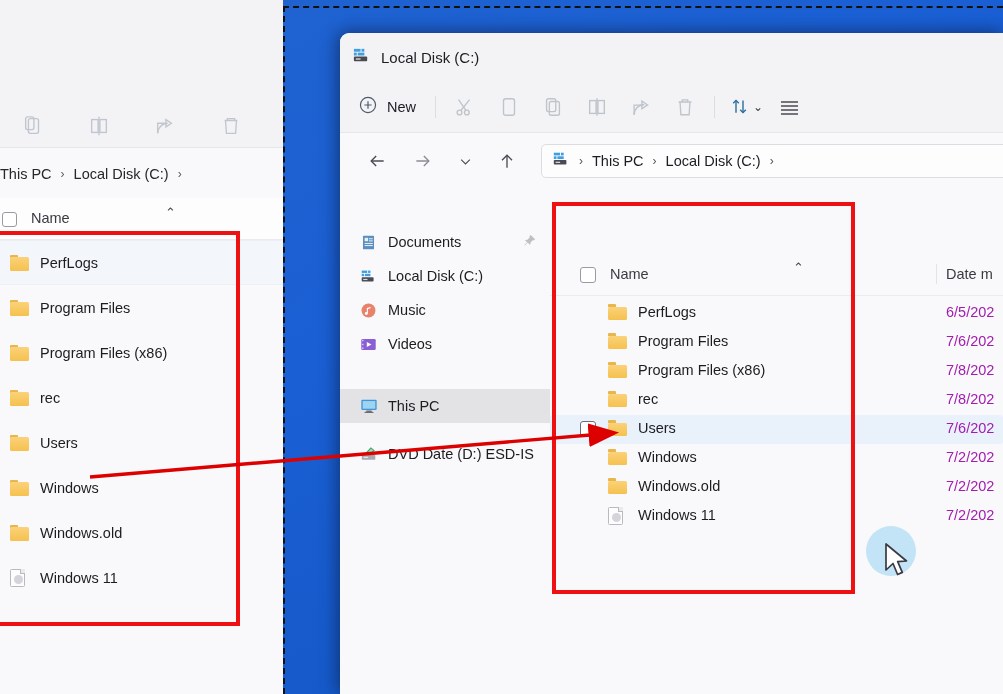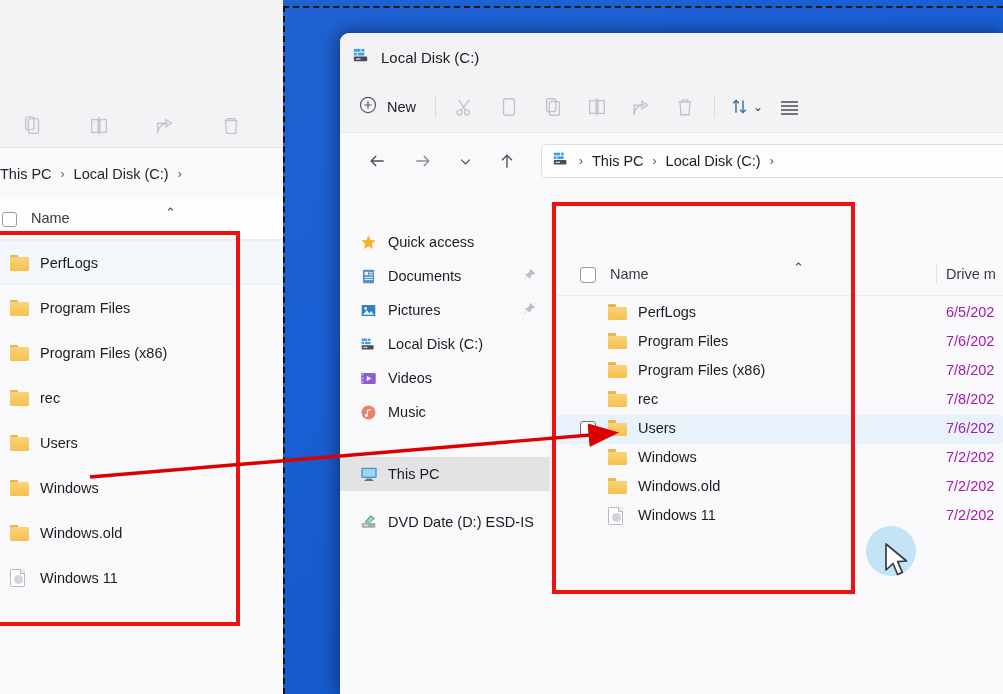--- a/index.html
+++ b/index.html
@@ -434,90 +434,68 @@
         <span class="chev">›</span>
         <span class="seg">Local Disk (C:)</span>
         <span class="chev">›</span>
       </div>
     </div>
 
     <div class="fg-sidebar">
         <div class="sb-item">
           <span class="ic">
             <svg width="17" height="17" viewBox="0 0 20 20">
-              <polygon points="10,1.5 12.4,7 18.4,7.6 13.9,11.6 15.2,17.5 10,14.4 4.8,17.5 6.1,11.6 1.6,7.6 7.6,7" fill="#f5b225"></polygon>
-            </svg>
-          </span>
-          <span>Quick access</span>
-        </div>
-        <div class="sb-item">
-          <span class="ic">
-            <svg width="17" height="17" viewBox="0 0 20 20">
               <rect x="3.5" y="2" width="13" height="16" rx="1" fill="#5b8fc0"></rect>
               <rect x="5.5" y="4.5" width="4" height="4" fill="#e8f1f9"></rect>
               <rect x="10.5" y="5" width="4.5" height="1.2" fill="#e8f1f9"></rect>
               <rect x="10.5" y="7.5" width="4.5" height="1.2" fill="#e8f1f9"></rect>
               <rect x="5.5" y="10.5" width="9.5" height="1.2" fill="#e8f1f9"></rect>
               <rect x="5.5" y="13" width="9.5" height="1.2" fill="#e8f1f9"></rect>
             </svg>
           </span>
           <span>Documents</span>
-          <span class="pin"><svg width="13" height="13" viewBox="0 0 16 16" fill="#8a8a93">
-              <path d="M9.5 1.2 14.8 6.5l-1.5 1.5-1-.6-3.3 3.3.4 1.4-1.1 1.1-2.6-2.6-3.4 3.4-.5-.5 3.4-3.4L2.6 8.1l1.1-1.1 1.4.4L8.4 4l-.5-1.2z"></path>
-            </svg></span>
-        </div>
-        <div class="sb-item">
-          <span class="ic">
-            <svg width="17" height="17" viewBox="0 0 20 20">
-              <rect x="2" y="3.5" width="16" height="13" rx="1" fill="#2f7fc4"></rect>
-              <circle cx="6.5" cy="7.5" r="1.5" fill="#fff6c8"></circle>
-              <polygon points="3.5,15 8,9.5 12,15" fill="#eaf6ff"></polygon>
-              <polygon points="9.5,15 13,10.5 16.5,15" fill="#d4ecff"></polygon>
-            </svg>
-          </span>
-          <span>Pictures</span>
           <span class="pin"><svg width="13" height="13" viewBox="0 0 16 16" fill="#8a8a93">
               <path d="M9.5 1.2 14.8 6.5l-1.5 1.5-1-.6-3.3 3.3.4 1.4-1.1 1.1-2.6-2.6-3.4 3.4-.5-.5 3.4-3.4L2.6 8.1l1.1-1.1 1.4.4L8.4 4l-.5-1.2z"></path>
             </svg></span>
         </div>
         <div class="sb-item">
           <span class="ic">
             <svg width="17" height="17" viewBox="0 0 20 20">
               <rect x="2" y="3" width="6.5" height="2.8" fill="#3f9fe0"></rect>
               <rect x="9.5" y="3" width="2.8" height="2.8" fill="#3f9fe0"></rect>
               <rect x="2" y="6.8" width="2.8" height="2.8" fill="#3f9fe0"></rect>
               <rect x="5.8" y="6.8" width="6.5" height="2.8" fill="#3f9fe0"></rect>
               <rect x="2" y="10.8" width="14" height="5" rx="1" fill="#4a4a52"></rect>
               <rect x="3.8" y="12.8" width="5" height="1.4" fill="#d8d8dd"></rect>
             </svg>
           </span>
           <span>Local Disk (C:)</span>
         </div>
         <div class="sb-item">
           <span class="ic">
             <svg width="17" height="17" viewBox="0 0 20 20">
+              <circle cx="10" cy="10" r="8.2" fill="#e8826a"></circle>
+              <path d="M8 13.5V7l4.5-1.2v1.6L9.3 8.2v5.3z" fill="#fff"></path>
+              <circle cx="7.4" cy="13.6" r="1.7" fill="#fff"></circle>
+            </svg>
+          </span>
+          <span>Music</span>
+        </div>
+        <div class="sb-item">
+          <span class="ic">
+            <svg width="17" height="17" viewBox="0 0 20 20">
               <rect x="1.5" y="3.5" width="17" height="13" rx="1.5" fill="#8b5fd4"></rect>
               <polygon points="8,7 13.5,10 8,13" fill="#fff"></polygon>
               <rect x="2.5" y="4.5" width="1.6" height="1.6" fill="#e4d6fa"></rect>
               <rect x="2.5" y="9.2" width="1.6" height="1.6" fill="#e4d6fa"></rect>
               <rect x="2.5" y="13.5" width="1.6" height="1.6" fill="#e4d6fa"></rect>
             </svg>
           </span>
           <span>Videos</span>
         </div>
-        <div class="sb-item">
-          <span class="ic">
-            <svg width="17" height="17" viewBox="0 0 20 20">
-              <circle cx="10" cy="10" r="8.2" fill="#e8826a"></circle>
-              <path d="M8 13.5V7l4.5-1.2v1.6L9.3 8.2v5.3z" fill="#fff"></path>
-              <circle cx="7.4" cy="13.6" r="1.7" fill="#fff"></circle>
-            </svg>
-          </span>
-          <span>Music</span>
-        </div>
         <div class="sb-gap"></div>
         <div class="sb-gap"></div>
         <div class="sb-item sel">
           <span class="ic">
             <svg width="18" height="18" viewBox="0 0 20 20">
               <rect x="1.5" y="3" width="17" height="11.5" rx="1.2" fill="#3d97d8"></rect>
               <rect x="3" y="4.5" width="14" height="8.5" fill="#9ed3f2"></rect>
               <rect x="7" y="15" width="6" height="1.8" fill="#6d6d76"></rect>
               <rect x="5" y="16.5" width="10" height="1.3" rx=".6" fill="#6d6d76"></rect>
             </svg>
@@ -536,21 +514,21 @@
           </span>
           <span>DVD Date (D:) ESD-IS</span>
         </div>
       </div>
 
     <div class="fg-colhdr">
       <div class="cbx"></div>
       <div class="nm">Name</div>
       <div class="sortarrow">⌃</div>
       <div class="vsep"></div>
-      <div class="datelbl">Drive m</div>
+      <div class="datelbl">Date m</div>
     </div>
     <div class="fg-hdr-rule"></div>
 
     <div class="fg-list">
         <div class="fg-row">
           <span class="ic"><span class="folder"><span class="tab"></span><span class="body"></span></span></span>
           <span class="nm">PerfLogs</span>
           <span class="dt">6/5/202</span>
         </div>
         <div class="fg-row">

